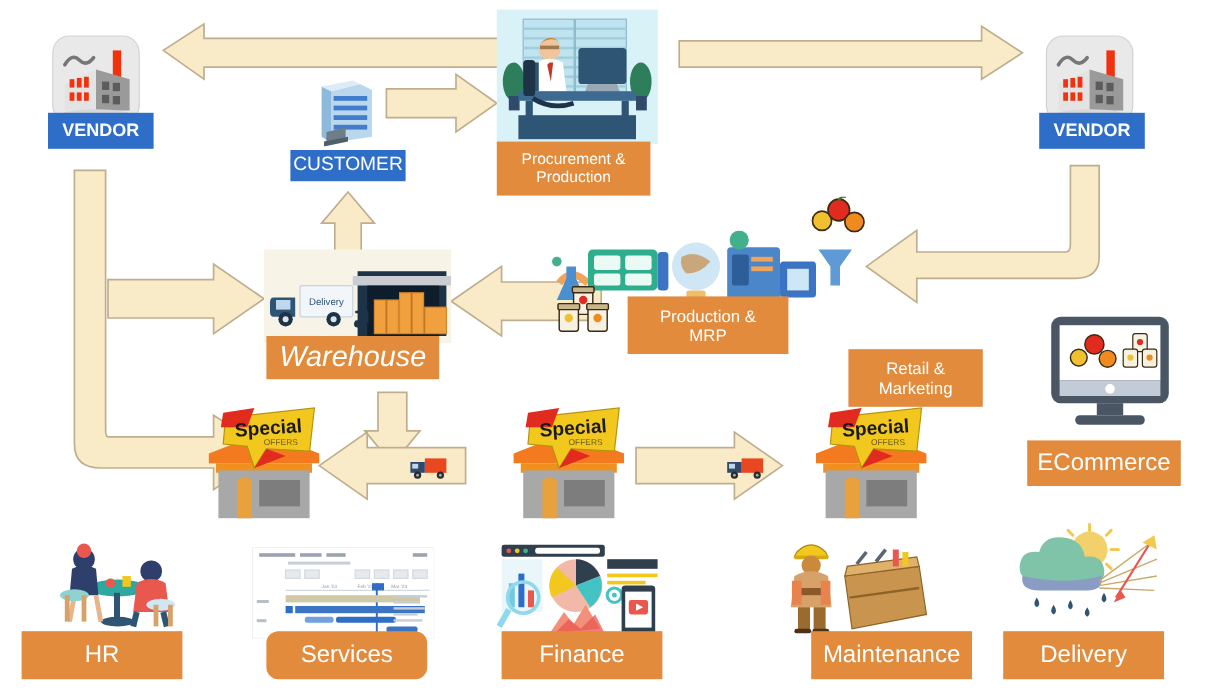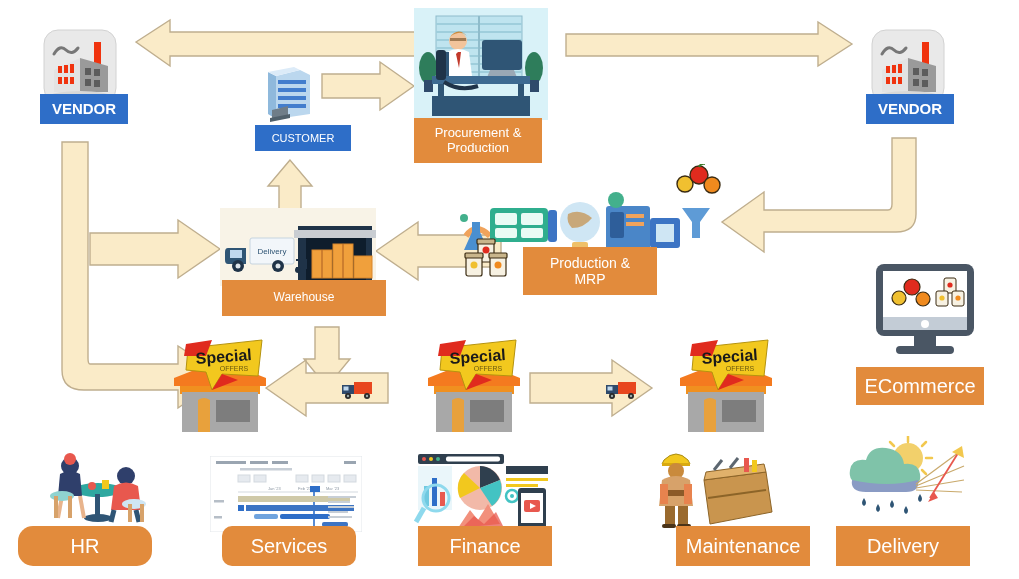--- a/index.html
+++ b/index.html
@@ -579,38 +579,42 @@
       <path d="M126,14 L96,62" stroke="#E8584E" stroke-width="1.8" fill="none"></path>
       <polygon points="94,66 100,56 104,62" fill="#E8584E"></polygon>
       <polygon points="128,10 130,22 118,16" fill="#F2C84E"></polygon>
     </svg>
   </div>
 
   <div class="label-box label-blue" style="left:40px;top:94px;width:88px;height:30px;font-size:15px;font-weight:bold;">VENDOR</div>
 
   <div class="label-box label-blue" style="left:866px;top:94px;width:88px;height:30px;font-size:15px;font-weight:bold;">VENDOR</div>
 
-  <div class="label-box label-blue" style="left:255px;top:125px;width:96px;height:26px;font-size:11px;">CUSTOMER</div>
+  <div class="label-box label-blue" style="left:242px;top:125px;width:96px;height:26px;font-size:16px;">CUSTOMER</div>
 
   <div class="label-box label-orange" style="left:414px;top:118px;width:128px;height:45px;font-size:13px;flex-direction:column;">
     <span>Procurement &amp;</span>
     <span>Production</span>
   </div>
 
-  <div class="label-box label-orange" style="left:222px;top:280px;width:164px;height:36px;font-size:12px;">Warehouse</div>
+  <div class="label-box label-orange" style="left:222px;top:280px;width:144px;height:36px;font-size:24px;font-style:italic;">Warehouse</div>
 
   <div class="label-box label-orange" style="left:523px;top:247px;width:134px;height:48px;font-size:14px;flex-direction:column;">
     <span>Production &amp;</span>
     <span>MRP</span>
   </div>
 
+  <div class="label-box label-orange" style="left:707px;top:291px;width:112px;height:48px;font-size:14px;flex-direction:column;">
+    <span>Retail &amp;</span>
+    <span>Marketing</span>
+  </div>
 
   <div class="label-box label-orange" style="left:856px;top:367px;width:128px;height:38px;font-size:20px;">ECommerce</div>
 
-  <div class="label-box label-orange" style="left:18px;top:526px;width:134px;height:40px;font-size:20px;border-radius:15px;">HR</div>
+  <div class="label-box label-orange" style="left:18px;top:526px;width:134px;height:40px;font-size:20px;">HR</div>
 
   <div class="label-box label-orange" style="left:222px;top:526px;width:134px;height:40px;font-size:20px;border-radius:10px;">Services</div>
 
   <div class="label-box label-orange" style="left:418px;top:526px;width:134px;height:40px;font-size:20px;">Finance</div>
 
   <div class="label-box label-orange" style="left:644px;top:526px;width:134px;height:40px;font-size:20px;margin-left:32px;">Maintenance</div>
 
   <div class="label-box label-orange" style="left:836px;top:526px;width:134px;height:40px;font-size:20px;">Delivery</div>
 
 </div>

